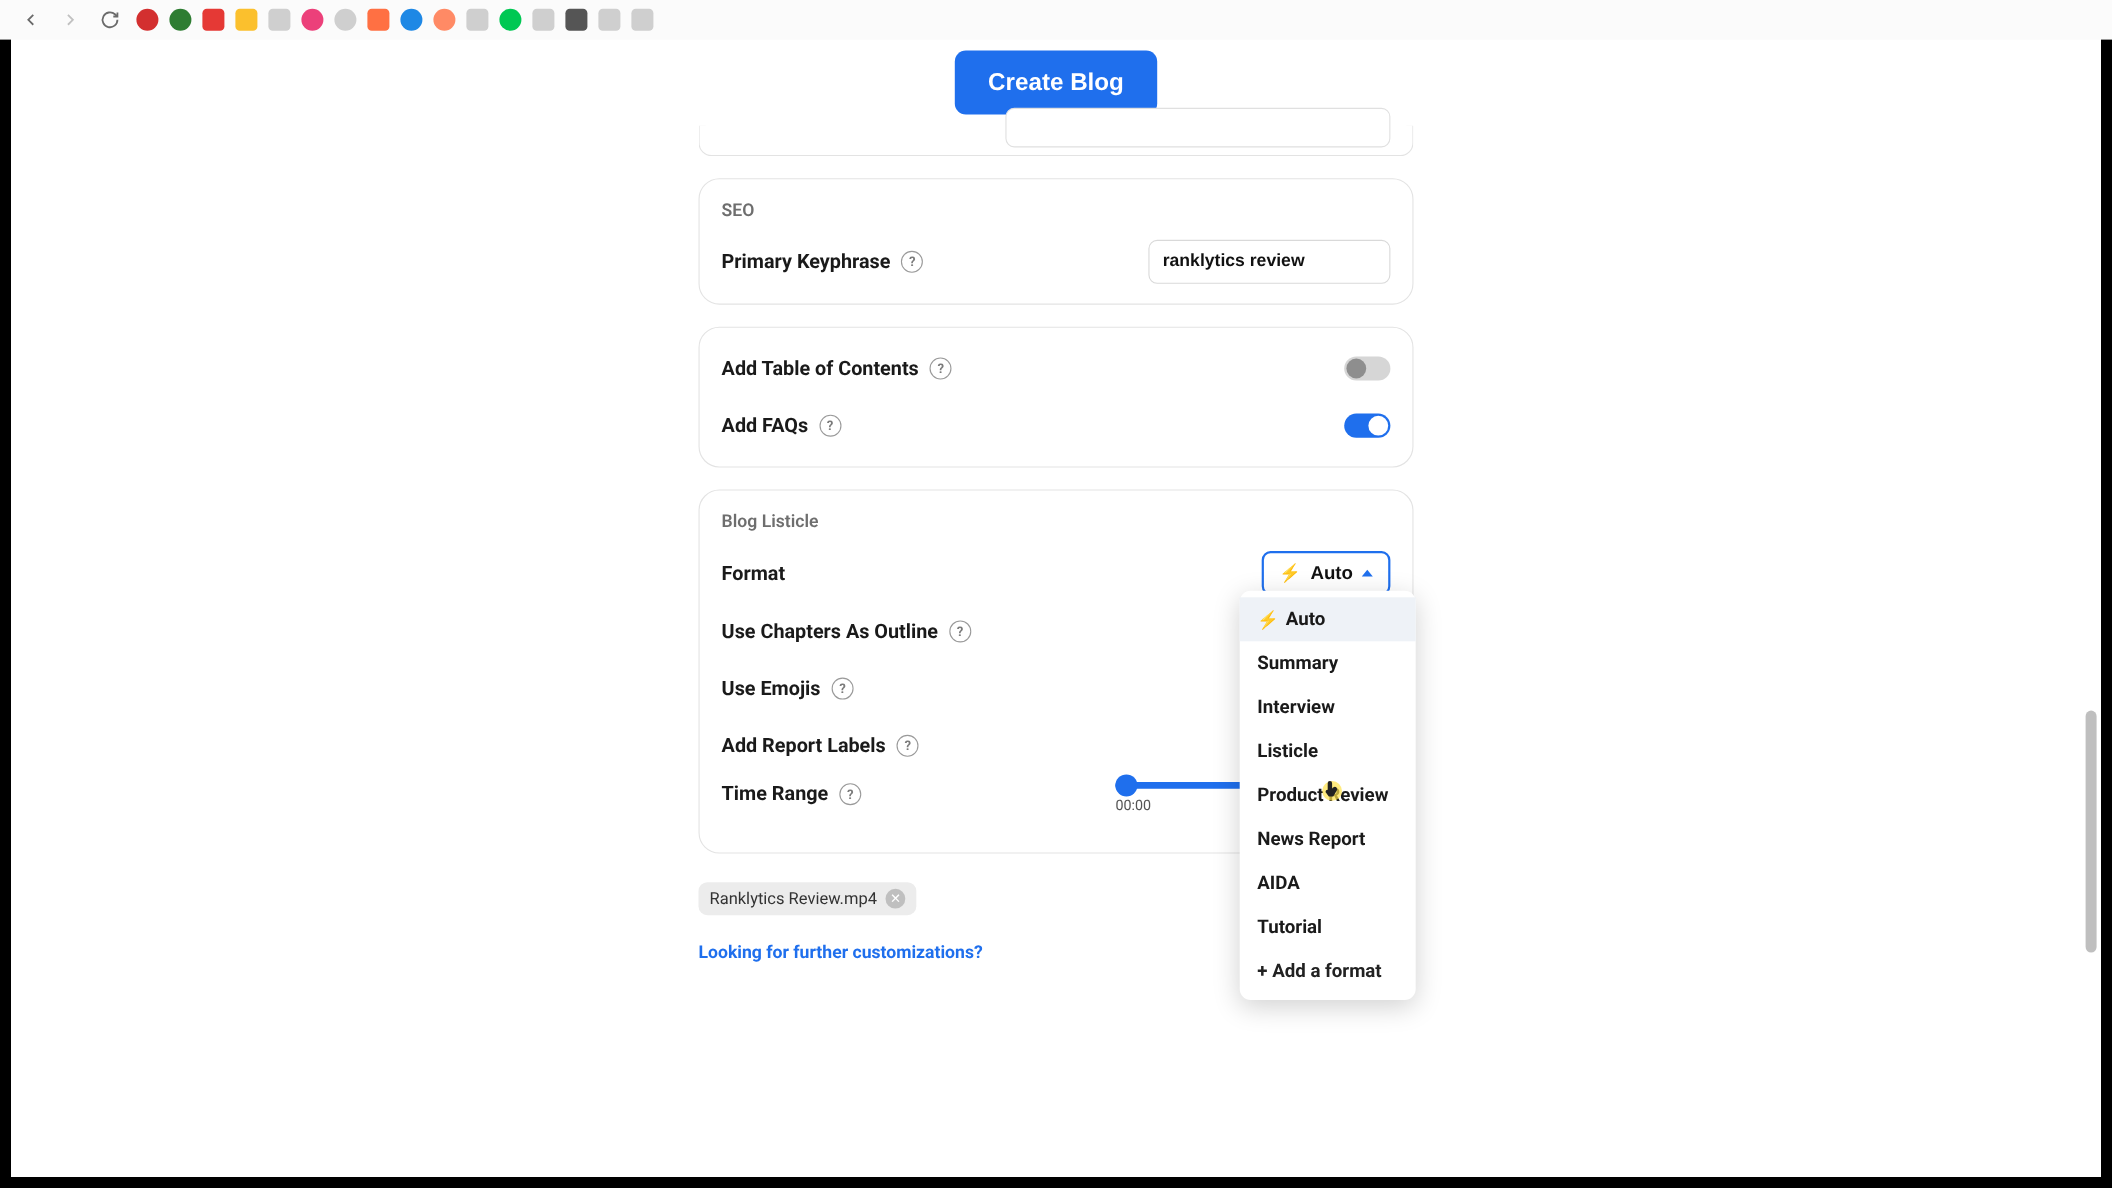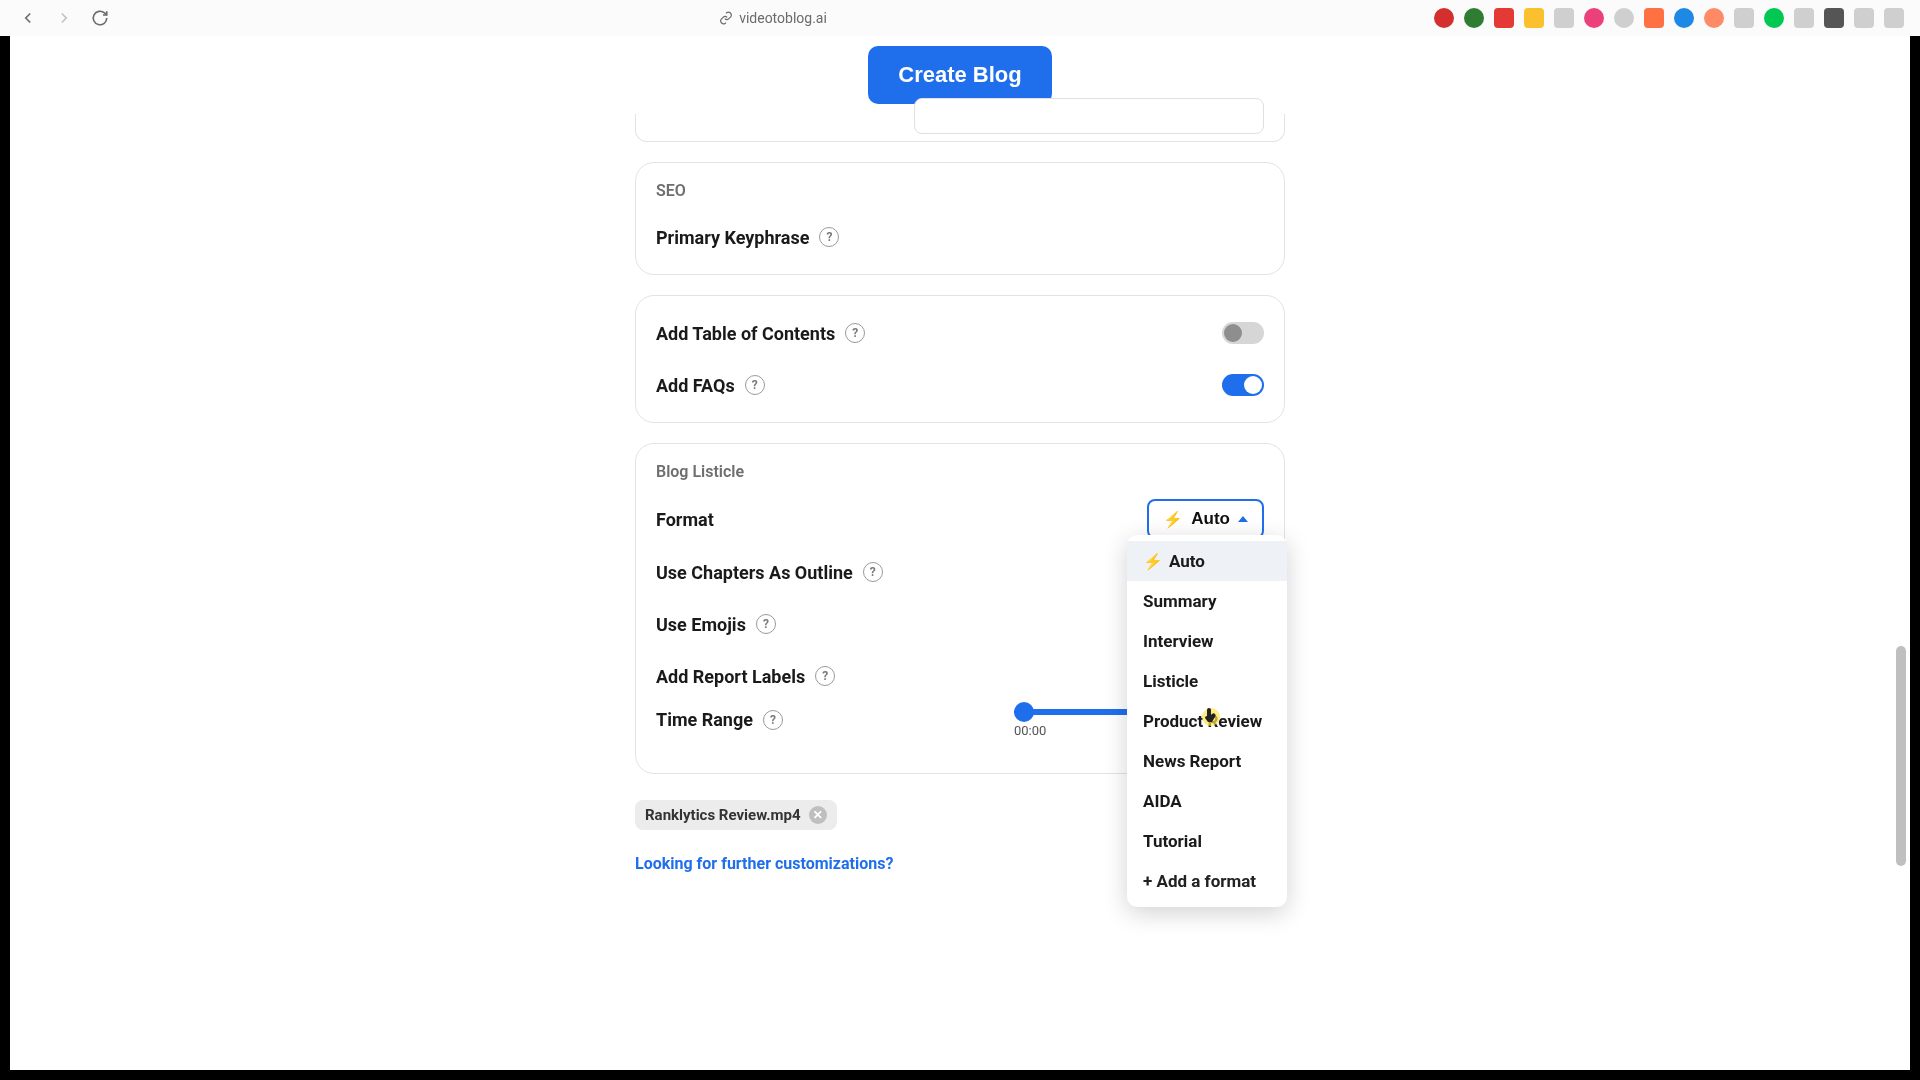--- a/index.html
+++ b/index.html
@@ -190,21 +190,21 @@
     .slider-label {
       font-size:13px; color:#555;
       margin-top:8px;
     }
 
     .chip {
       display:inline-flex; align-items:center; gap:8px;
       background:#ececec;
       border-radius:8px;
       padding:6px 10px;
-      font-size:15px; font-weight:700; color:#333;
+      font-size:15px; font-weight:400; color:#333;
       margin-top: 6px;
     }
     .chip-x { width:18px;height:18px;border-radius:50%;background:#bfbfbf;color:#fff;display:flex;align-items:center;justify-content:center;font-size:12px;cursor:pointer; }
 
     .link { color:#1f6fed; font-weight:700; font-size:16px; cursor:pointer; margin-top:24px; display:inline-block;}
     .footer-zone { width:650px; text-align:left; }
 
     .cursor-hand {
       position:absolute;
       width:24px; height:28px;
@@ -234,27 +234,20 @@
     <svg width="18" height="18" viewBox="0 0 24 24" fill="none" stroke="currentColor" stroke-width="2.2">
         <polyline points="9 18 15 12 9 6"></polyline>
       </svg>
   </div>
   <div class="nav-icon">
     <svg width="18" height="18" viewBox="0 0 24 24" fill="none" stroke="currentColor" stroke-width="2.2">
         <path d="M21 12a9 9 0 1 1-3-6.7L21 8"></path>
         <polyline points="21 3 21 8 16 8"></polyline>
       </svg>
   </div>
-  <div class="url-zone">
-    <svg width="14" height="14" viewBox="0 0 24 24" fill="none" stroke="currentColor" stroke-width="2">
-        <path d="M10 13a5 5 0 0 0 7 0l3-3a5 5 0 0 0-7-7l-1 1"></path>
-        <path d="M14 11a5 5 0 0 0-7 0l-3 3a5 5 0 0 0 7 7l1-1"></path>
-      </svg>
-    <span>videotoblog.ai</span>
-  </div>
   <div class="ext-icons">
     <div class="ext-dot" style="background:#d32f2f"></div>
     <div class="ext-dot" style="background:#2e7d32"></div>
     <div class="ext-sq" style="background:#e53935"></div>
     <div class="ext-sq" style="background:#fbc02d"></div>
     <div class="ext-sq" style="background:#cfcfcf"></div>
     <div class="ext-dot" style="background:#ec407a"></div>
     <div class="ext-dot" style="background:#cfcfcf"></div>
     <div class="ext-sq" style="background:#ff7043"></div>
     <div class="ext-dot" style="background:#1e88e5"></div>
@@ -276,20 +269,21 @@
     <div class="card-stub-inner"></div>
   </div>
 
   <div class="card">
     <div class="section-title">SEO</div>
     <div class="row">
       <div class="row-label">
         <span>Primary Keyphrase</span>
         <span class="help-icon">?</span>
       </div>
+      <input class="text-input" value="ranklytics review" style="">
     </div>
   </div>
 
   <div class="card">
 
     <div class="row">
       <div class="row-label">
         <span>Add Table of Contents</span>
         <span class="help-icon">?</span>
       </div>

